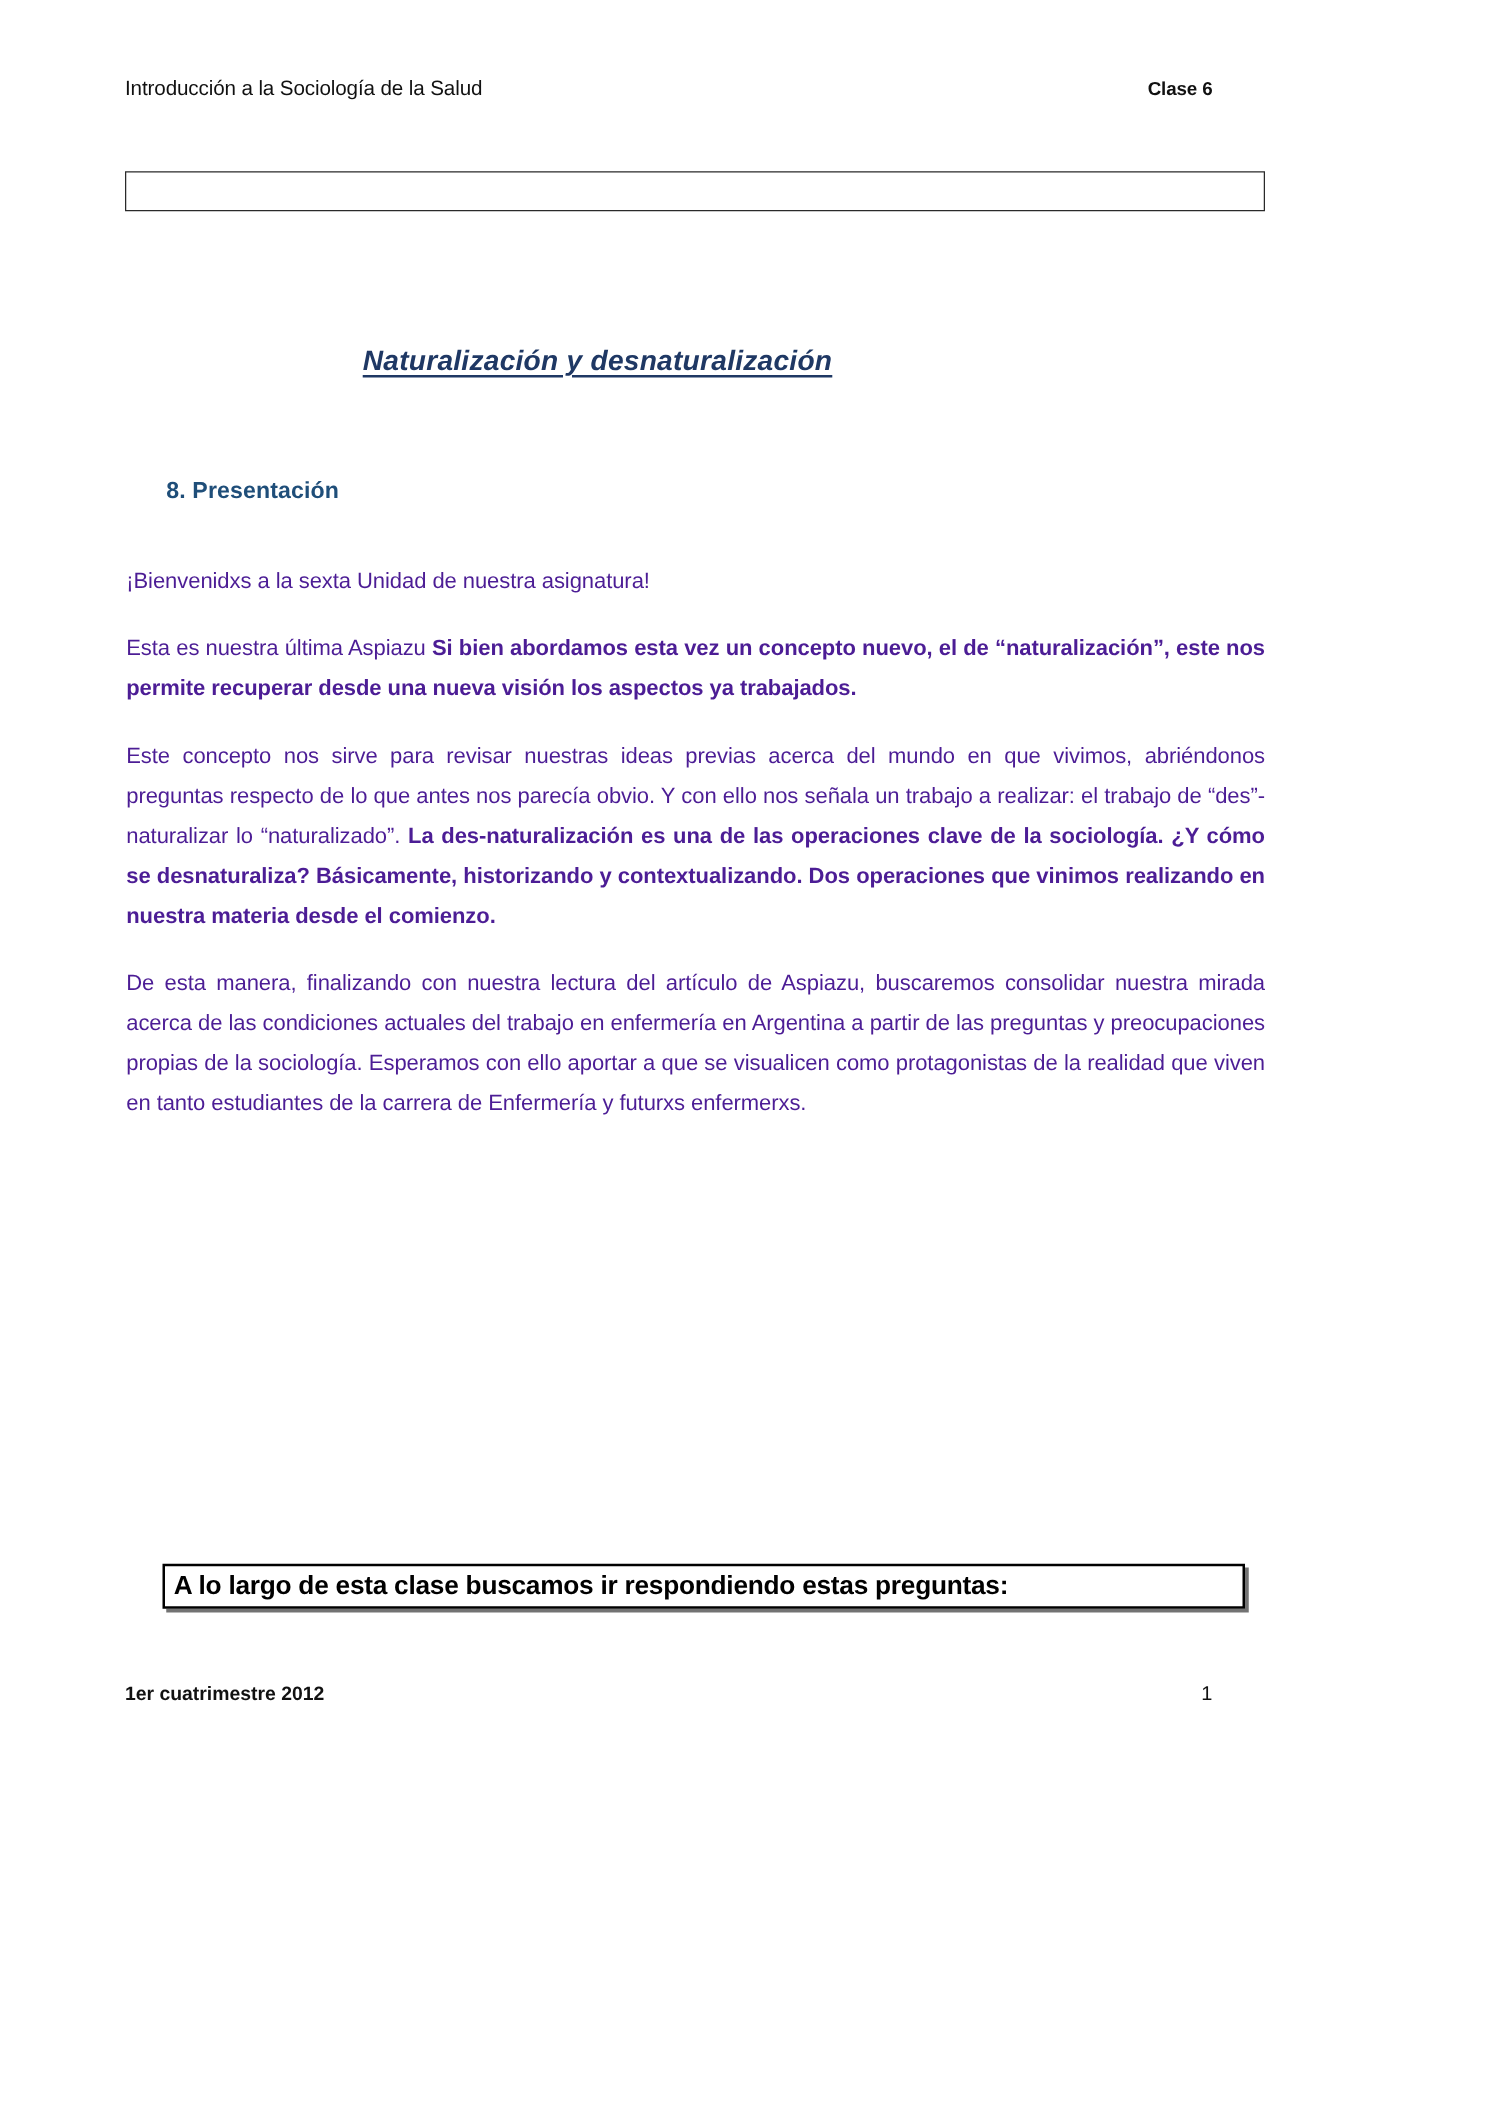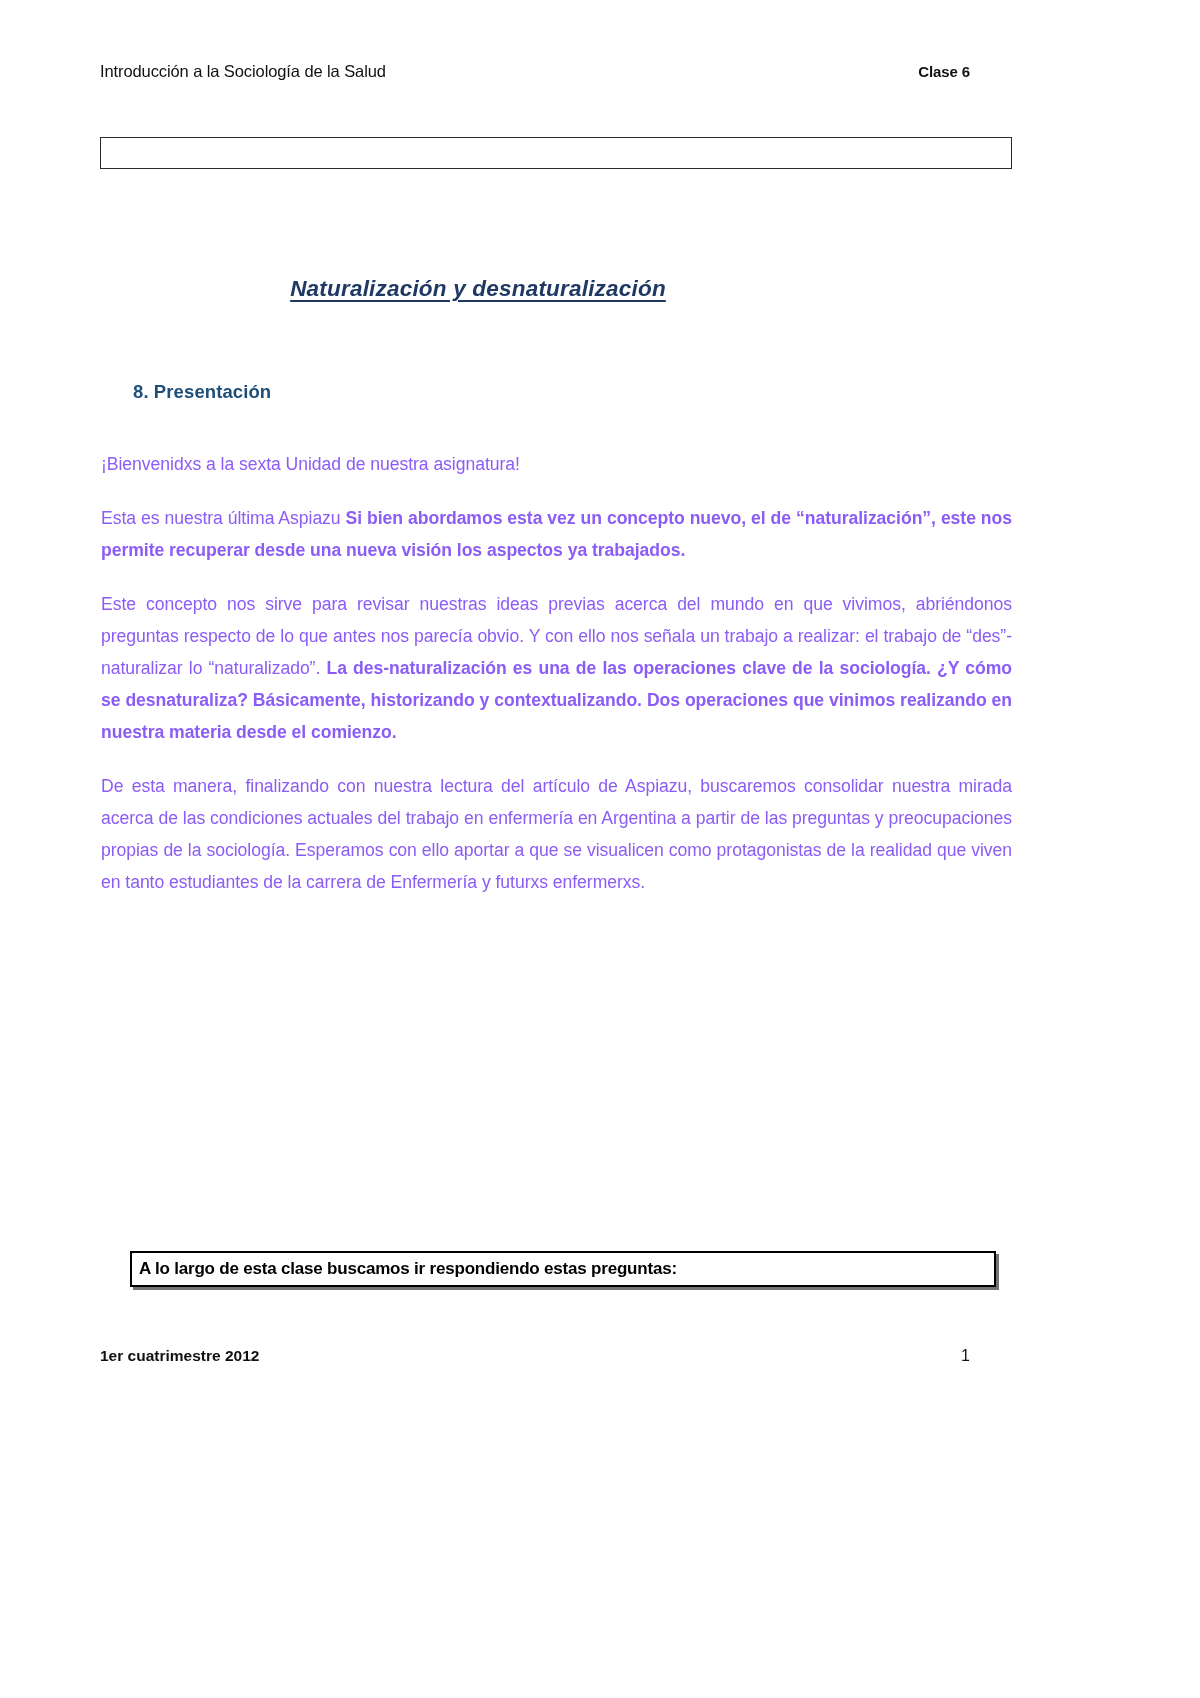--- a/index.html
+++ b/index.html
@@ -91,21 +91,21 @@
     left: 101px;
     top: 448px;
     width: 911px;
   }
   p.para {
     margin: 0 0 22px 0;
     font-size: 17.6px;
     line-height: 1.82;
     text-align: justify;
     text-justify: inter-word;
-    color: #8b5cf6;
+    color: #4c1d95;
     letter-spacing: -0.05px;
   }
   p.para.no-justify {
     text-align: left;
   }
   p.para b {
     font-weight: 700;
   }
 
   
@@ -117,21 +117,21 @@
     height: 36px;
     border: 2.5px solid #000000;
     box-sizing: border-box;
     background: #ffffff;
     display: flex;
     align-items: center;
     box-shadow: 3px 3px 0 rgba(0,0,0,0.55);
   }
   .callout-box .callout-text {
     padding-left: 7px;
-    font-size: 17px;
+    font-size: 21px;
     font-weight: 700;
     color: #000000;
     white-space: nowrap;
     letter-spacing: -0.2px;
   }
 
   
   .doc-footer {
     position: absolute;
     left: 100px;

